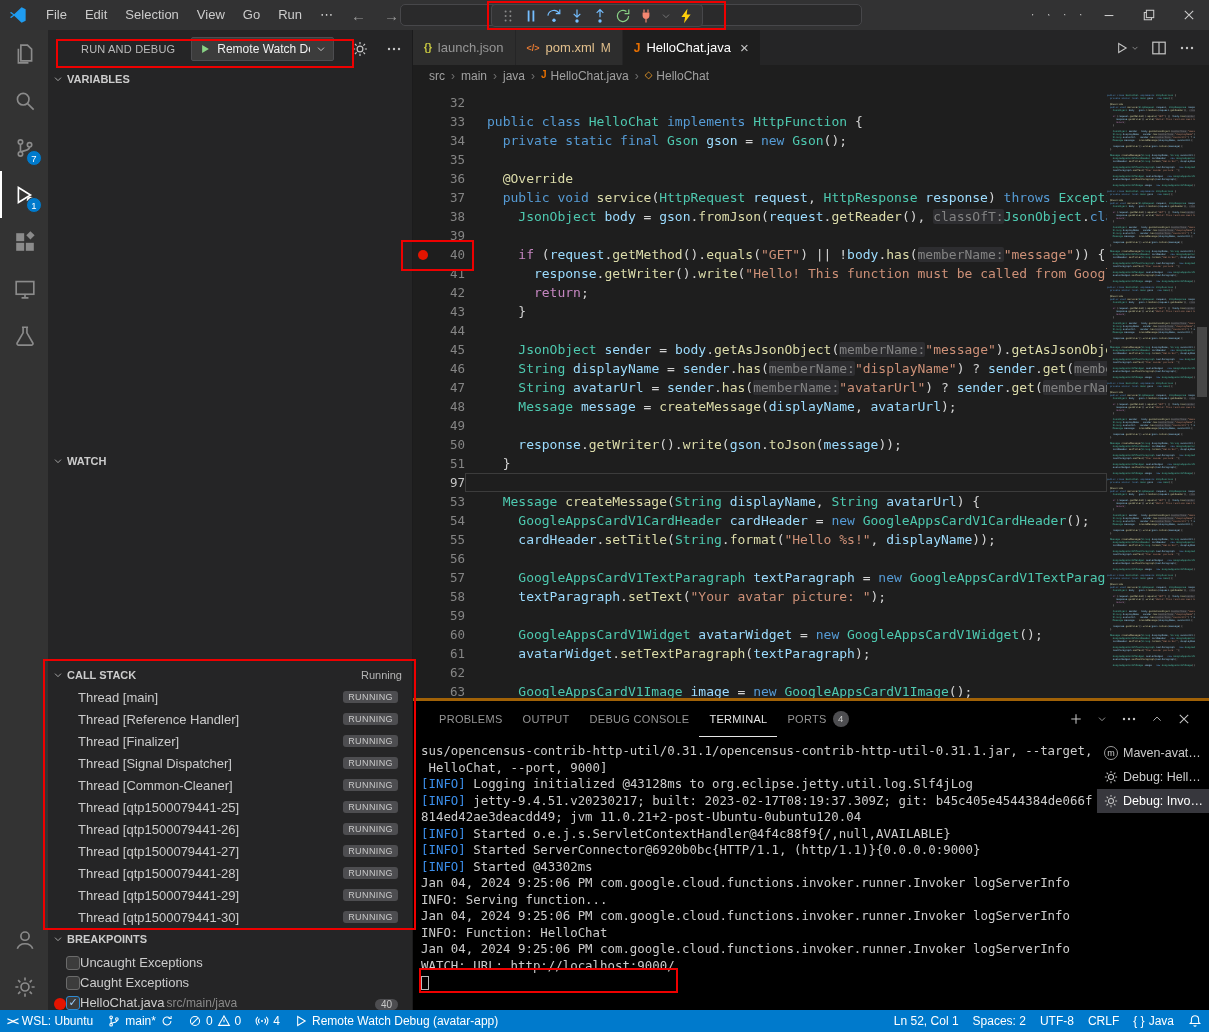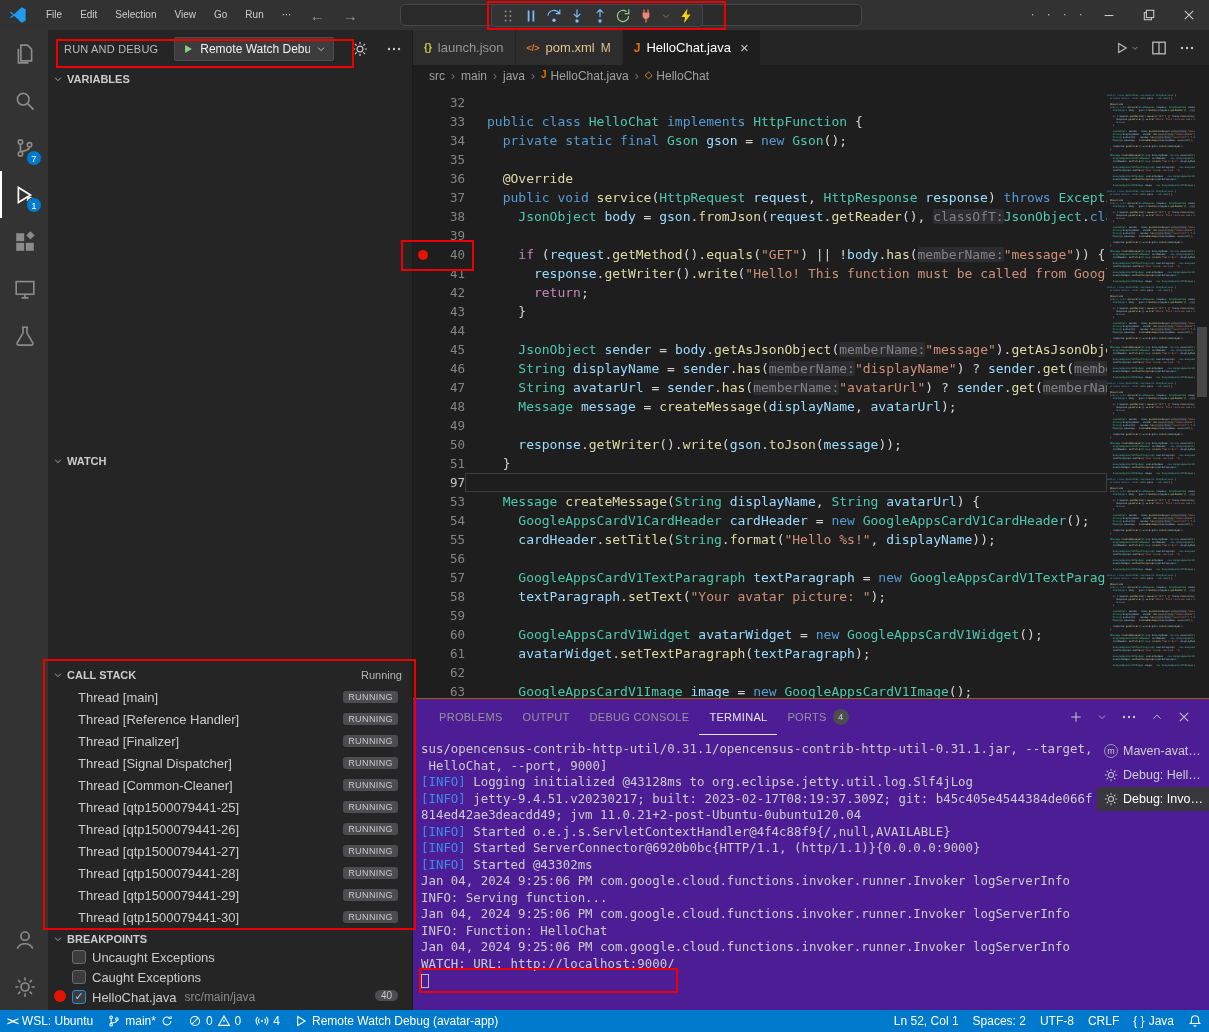--- a/index.html
+++ b/index.html
@@ -7,53 +7,53 @@
 body{position:relative;background:#1e1e1e;font-family:"Liberation Sans","DejaVu Sans",sans-serif;color:#ccc;font-size:13px}
 .app{position:absolute;inset:0;display:flex;flex-direction:column}
 .ic{display:inline-flex;align-items:center;justify-content:center;flex:none}
 .ic svg{width:100%;height:100%;display:block}
 .ic8{width:8px;height:8px}.ic10{width:10px;height:10px}.ic12{width:12px;height:12px}.ic14{width:14px;height:14px}.ic16{width:16px;height:16px}.ic18{width:18px;height:18px}.ic22{width:22px;height:22px}
 
 
 .titlebar{height:30px;background:#323233;display:flex;align-items:center;position:relative;flex:none}
 .vscode-logo{width:18px;height:18px;margin:0 10px 0 9px}
 .menus{display:flex}
-.menu-item{padding:0 9px;line-height:30px;color:#cccccc;font-size:10px;cursor:default}
+.menu-item{padding:0 9px;line-height:30px;color:#cccccc;font-size:13px;cursor:default}
 .nav-arrow{color:#9a9a9a;font-size:15px;padding:0 9px;cursor:pointer}
 .command-center{position:absolute;left:400px;top:4px;width:462px;height:22px;background:#2a2a2b;border:1px solid #47474a;border-radius:5px}
 .debug-toolbar{position:absolute;left:491px;top:4px;height:23px;display:flex;align-items:center;gap:7px;background:#333334;border:1px solid #47474a;border-radius:4px;padding:0 8px;z-index:5}
 .blue{color:#75beff}.green{color:#89d185}.red{color:#f48771}.yellow{color:#ffd00a}.gray{color:#8a8a8a}
 .title-right{margin-left:auto;display:flex;align-items:center;height:100%}
 .layout-ic{color:#c0c0c0;padding:0 7px;cursor:pointer}
 .win-btn{width:40px;height:30px;display:flex;align-items:center;justify-content:center;color:#cccccc;cursor:pointer}
 
 
 .workbench{flex:1;display:flex;min-height:0}
 .activitybar{width:48px;background:#333333;display:flex;flex-direction:column;flex:none}
 .act-item{height:47px;display:flex;align-items:center;justify-content:center;color:#8b8b8b;position:relative;cursor:pointer;border-left:2px solid transparent}
 .act-item.active{color:#fff;border-left-color:#fff}
 .act-badge{position:absolute;right:6px;bottom:5px;background:#007acc;color:#fff;border-radius:50%;min-width:16px;height:16px;font-size:9.5px;display:flex;align-items:center;justify-content:center;border:1px solid #333}
 .act-bottom{margin-top:auto}
 
 
 .sidebar{width:365px;background:#252526;display:flex;flex-direction:column;flex:none;border-right:1px solid #1b1b1c;overflow:hidden}
-.sb-header{height:38px;display:flex;align-items:center;padding:0 10px 0 16px;gap:16px;flex:none}
+.sb-header{height:38px;display:flex;align-items:center;padding:0 10px 0 33px;gap:16px;flex:none}
 .view-title{font-size:11px;color:#bbbbbb;flex:none;letter-spacing:.2px}
 .launch-dropdown{flex:1;height:24px;background:#3c3c3c;border:1px solid #4d4d50;border-radius:2px;display:flex;align-items:center;gap:6px;padding:0 7px;color:#f0f0f0;font-size:12px;min-width:0;cursor:pointer}
 .dd-label{flex:1;white-space:nowrap;overflow:hidden}
 .hdr-ic{color:#c5c5c5;cursor:pointer;margin-left:2px}
 .section-header{height:22px;display:flex;align-items:center;gap:4px;padding:0 10px 0 5px;font-size:11px;font-weight:bold;color:#cccccc;flex:none}
 .sec-chev{color:#cccccc}
 .cs-status{margin-left:auto;font-weight:normal;color:#b5b5b5;font-size:11px}
 #vars-body{height:360px;flex:none}
 #watch-body{height:192px;flex:none}
 #threads{flex:none}
 .thread-row{height:22px;display:flex;align-items:center;padding:0 14px 0 30px;font-size:13px;color:#cccccc;cursor:pointer}
 .running-badge{margin-left:auto;background:#4d4d50;color:#c8c8c8;font-size:9px;padding:1px 5px;border-radius:3px;letter-spacing:.4px}
-.bp-row{height:20px;display:flex;align-items:flex-start;padding:0 14px 0 6px;gap:6px;font-size:13px;color:#cccccc}
+.bp-row{height:20px;display:flex;align-items:flex-end;padding:0 14px 0 6px;font-size:13px;color:#cccccc}
 .bp-dot-slot{width:12px;height:12px;border-radius:50%;flex:none}
 .bp-dot-slot.on{background:#e51400}
 .checkbox{width:14px;height:14px;background:#3c3c3c;border:1px solid #6b6b6b;border-radius:3px;font-size:11px;line-height:11px;text-align:center;color:#e8e8e8;flex:none;cursor:pointer}
 .checkbox.checked{border-color:#2e8ad1;color:#9ed0ff}
 .bp-label{white-space:nowrap}
 .bp-detail{color:#8a8a8a;font-size:12px;margin-left:2px;white-space:nowrap;overflow:hidden;flex:1}
 .bp-badge{margin-left:auto;background:#4d4d50;color:#c8c8c8;font-size:10px;padding:0 6px;border-radius:8px;flex:none}
 
 
 .main{flex:1;display:flex;flex-direction:column;min-width:0;background:#1e1e1e}
@@ -86,21 +86,21 @@
 .code-line.current .lbody{box-shadow:inset 0 0 0 1px #3c3c3c}
 .tk-k{color:#569cd6}.tk-f{color:#c586c0}.tk-t{color:#4ec9b0}.tk-m{color:#dcdcaa}
 .tk-v{color:#9cdcfe}.tk-s{color:#ce9178}.tk-p{color:#d4d4d4}.tk-a{color:#dcdcaa}
 .tk-i{color:#838383;background:#2d2d30;border-radius:2px}
 .minimap{width:88px;flex:none;overflow:hidden;padding-top:4px;opacity:.9}
 .mm-line{height:3px;line-height:3px;font-size:2.4px;white-space:pre;overflow:hidden;font-family:"DejaVu Sans Mono",monospace}
 .editor-scrollbar{width:14px;flex:none;position:relative}
 .editor-scrollbar .slider{position:absolute;left:2px;top:240px;width:10px;height:70px;background:rgba(121,121,121,.45)}
 
 
-.panel{height:312px;flex:none;border-top:1px solid #a16207;display:flex;flex-direction:column;background:#4c1d95}
+.panel{height:312px;flex:none;border-top:3px solid #a16207;display:flex;flex-direction:column;background:#000000}
 .panel-header{height:36px;display:flex;align-items:center;padding:0 10px 0 16px;flex:none}
 #panel-tabs{display:flex;height:100%}
 .ptab{display:flex;align-items:center;gap:6px;padding:0 10px;font-size:11px;color:#969696;letter-spacing:.3px;cursor:pointer;border-bottom:1px solid transparent}
 .ptab.active{color:#e7e7e7;border-bottom-color:#e7e7e7}
 .ptab-badge{background:#4d4d50;color:#cccccc;border-radius:50%;width:16px;height:16px;font-size:9.5px;display:flex;align-items:center;justify-content:center}
 .panel-actions{margin-left:auto;display:flex;align-items:center;gap:14px;color:#c5c5c5;padding-right:8px}
 .panel-body{flex:1;display:flex;min-height:0}
 #terminal-output{flex:1;overflow:hidden;padding:6px 0 0 8px;font-family:"DejaVu Sans Mono","Liberation Mono",monospace;font-size:12.4px;min-width:0}
 .tline{height:16.5px;line-height:16.5px;white-space:pre;color:#cccccc}
 .tl-b{color:#3b8eea}.tl-p{color:#cccccc}

